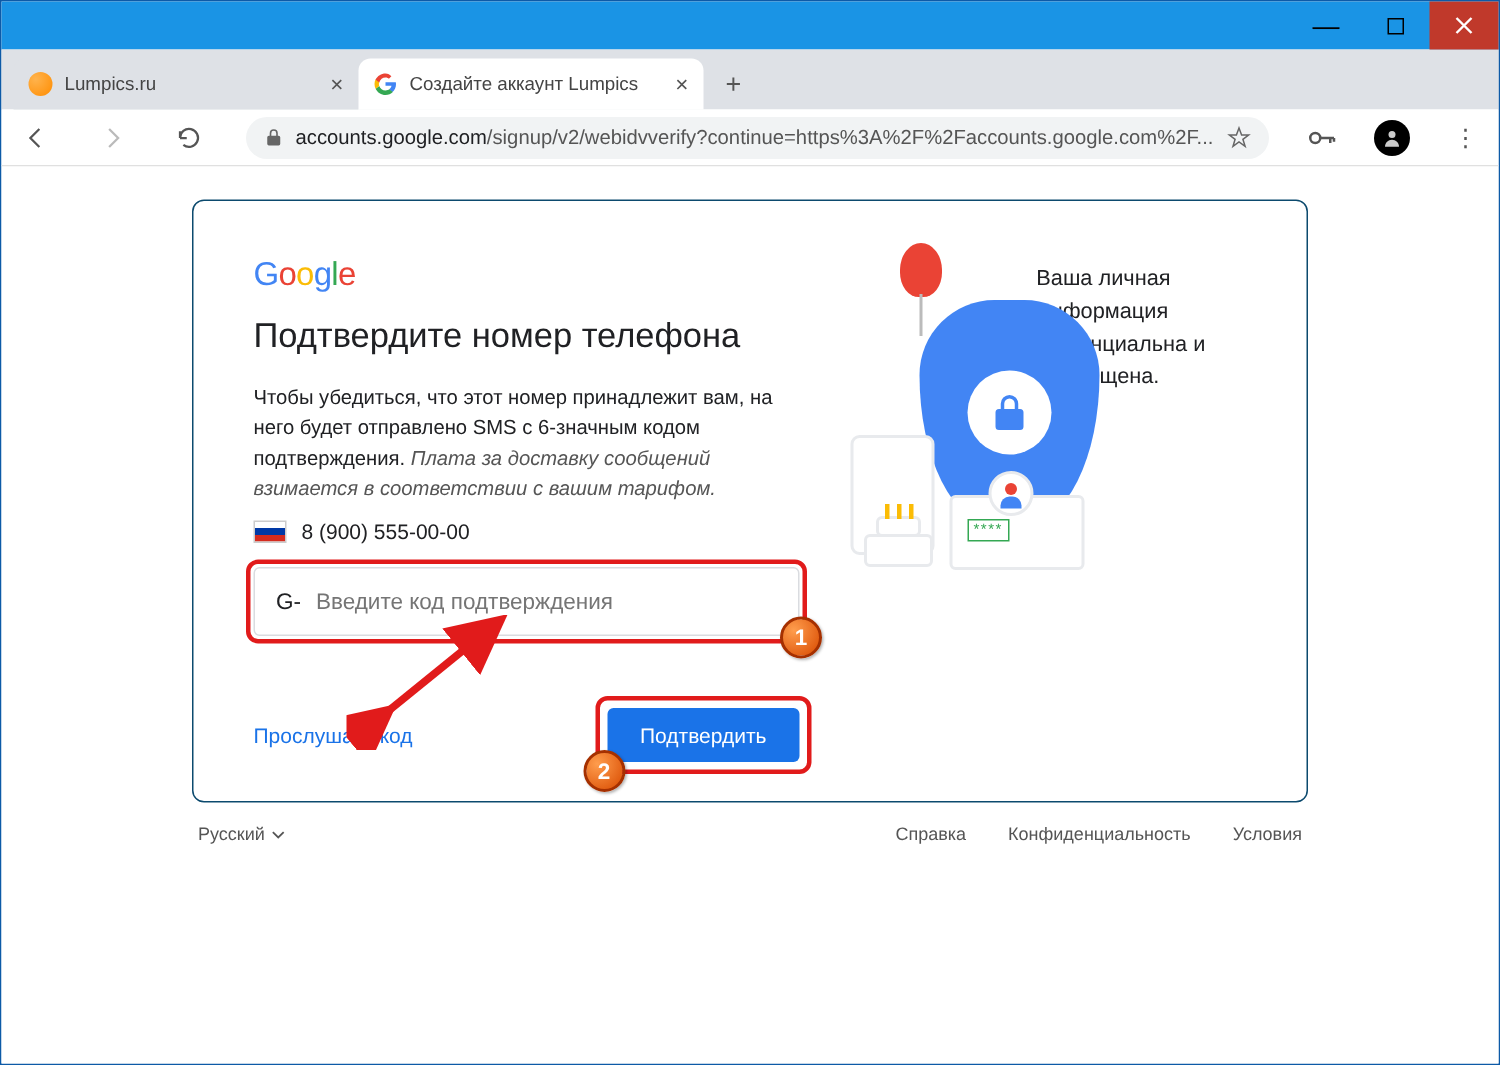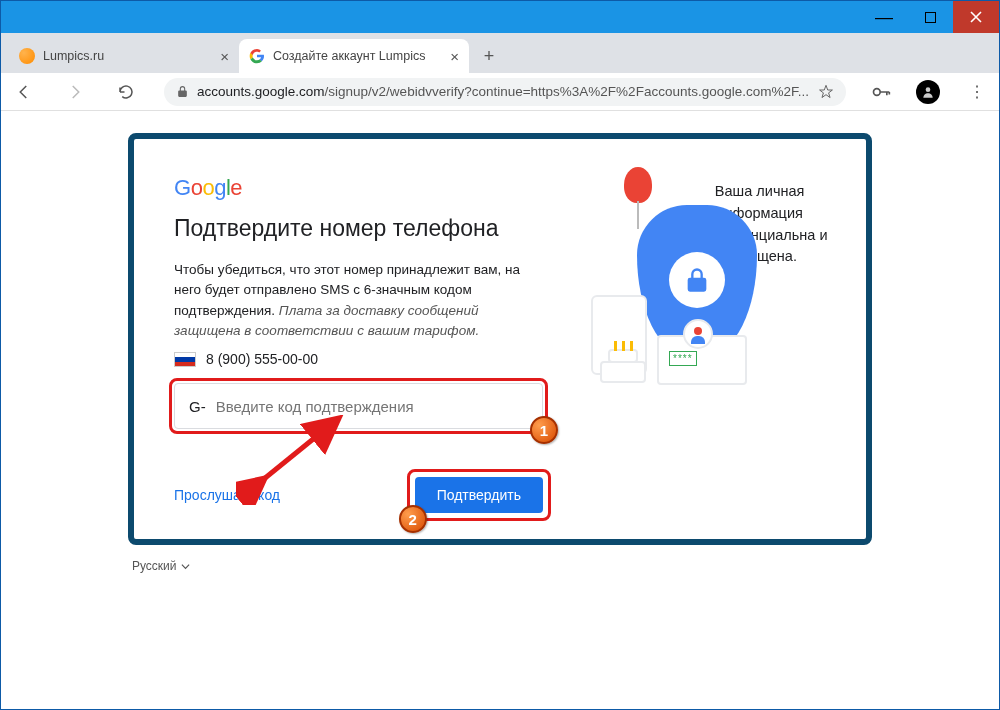--- a/index.html
+++ b/index.html
@@ -26,21 +26,21 @@
 .omnibox { flex: 1; height: 28px; background: #f1f3f4; border-radius: 14px; display: flex; align-items: center; padding: 0 12px; gap: 8px; font-size: 13.5px; color: #555; overflow: hidden; }
 .lock { color: #666; }
 .url-host { color: #202124; }
 .star { color: #666; margin-left: auto; }
 .key-ic { color: #666; }
 .avatar { width: 24px; height: 24px; border-radius: 50%; background: #000; color: #fff; display: flex; align-items: center; justify-content: center; font-size: 11px; }
 .menu-dots { color: #555; padding: 0 4px; }
 
 .page { position: absolute; top: 110px; left: 0; right: 0; bottom: 0; background: #fff; display: flex; justify-content: center; }
 .card-wrap { width: 744px; margin-top: 22px; }
-.card { border: 6px solid #0c4a6e; border-radius: 8px; padding: 36px 19px 26px 40px; display: flex; gap: 24px; }
+.card { border: 1px solid #0c4a6e; border-radius: 8px; padding: 36px 48px 26px 40px; display: flex; gap: 10px; }
 .card-left { flex: 1; }
 .g-logo { font-size: 22px; font-weight: 500; letter-spacing: -0.5px; margin-bottom: 14px; }
 .g-b { color: #4285f4; } .g-r { color: #ea4335; } .g-y { color: #fbbc05; } .g-g { color: #34a853; }
 .headline { font-size: 23px; font-weight: 400; color: #202124; margin-bottom: 18px; }
 .body-txt { font-size: 13.5px; color: #202124; line-height: 1.5; margin-bottom: 10px; }
 .body-txt em { font-style: italic; color: #555; }
 .phone-row { display: flex; align-items: center; gap: 10px; font-size: 14px; color: #202124; margin: 0 0 16px; }
 .flag-ru { width: 22px; height: 15px; display: inline-block; background: linear-gradient(#fff 33%, #0039a6 33% 66%, #d52b1e 66%); border: 1px solid #ccc; }
 
 .input-wrap { position: relative; border: 1px solid #dadce0; border-radius: 4px; height: 46px; display: flex; align-items: center; padding: 0 14px; gap: 10px; }
@@ -157,21 +157,21 @@
       </div>
     <span class="menu-dots">⋮</span>
   </div>
 
   <div class="page">
     <div class="card-wrap">
       <div class="card">
         <div class="card-left">
           <div class="g-logo"><span class="g-b">G</span><span class="g-r">o</span><span class="g-y">o</span><span class="g-b">g</span><span class="g-g">l</span><span class="g-r">e</span></div>
           <h1 class="headline">Подтвердите номер телефона</h1>
-          <p class="body-txt"><span>Чтобы убедиться, что этот номер принадлежит вам, на него будет отправлено SMS с 6-значным кодом подтверждения. </span><em>Плата за доставку сообщений защищена в соответствии с вашим тарифом.</em></p>
+          <p class="body-txt"><span>Чтобы убедиться, что этот номер принадлежит вам, на него будет отправлено SMS с 6-значным кодом подтверждения. </span><em>Плата за доставку сообщений взимается в соответствии с вашим тарифом.</em></p>
           <div class="phone-row">
             <span class="flag-ru"></span>
             <span>8 (900) 555-00-00</span>
           </div>
 
           <div class="input-wrap">
             <span class="input-prefix">G-</span>
             <input class="code-input" placeholder="Введите код подтверждения" style="">
             <div class="anno-box-1"></div>
             <div class="anno-badge" style="right:-16px; bottom:-16px;">1</div>
@@ -221,16 +221,21 @@
         </div>
       </div>
 
       <div class="footer">
         <div class="lang-sel">
           <span>Русский</span>
           <svg width="9" height="9" viewBox="0 0 10 10">
               <path d="M1 3l4 4 4-4" stroke="#555" stroke-width="1.3" fill="none"></path>
             </svg>
         </div>
+        <div class="footer-links">
+          <span>Справка</span>
+          <span>Конфиденциальность</span>
+          <span>Условия</span>
+        </div>
       </div>
     </div>
   </div>
 </div>
 
 </body></html>

